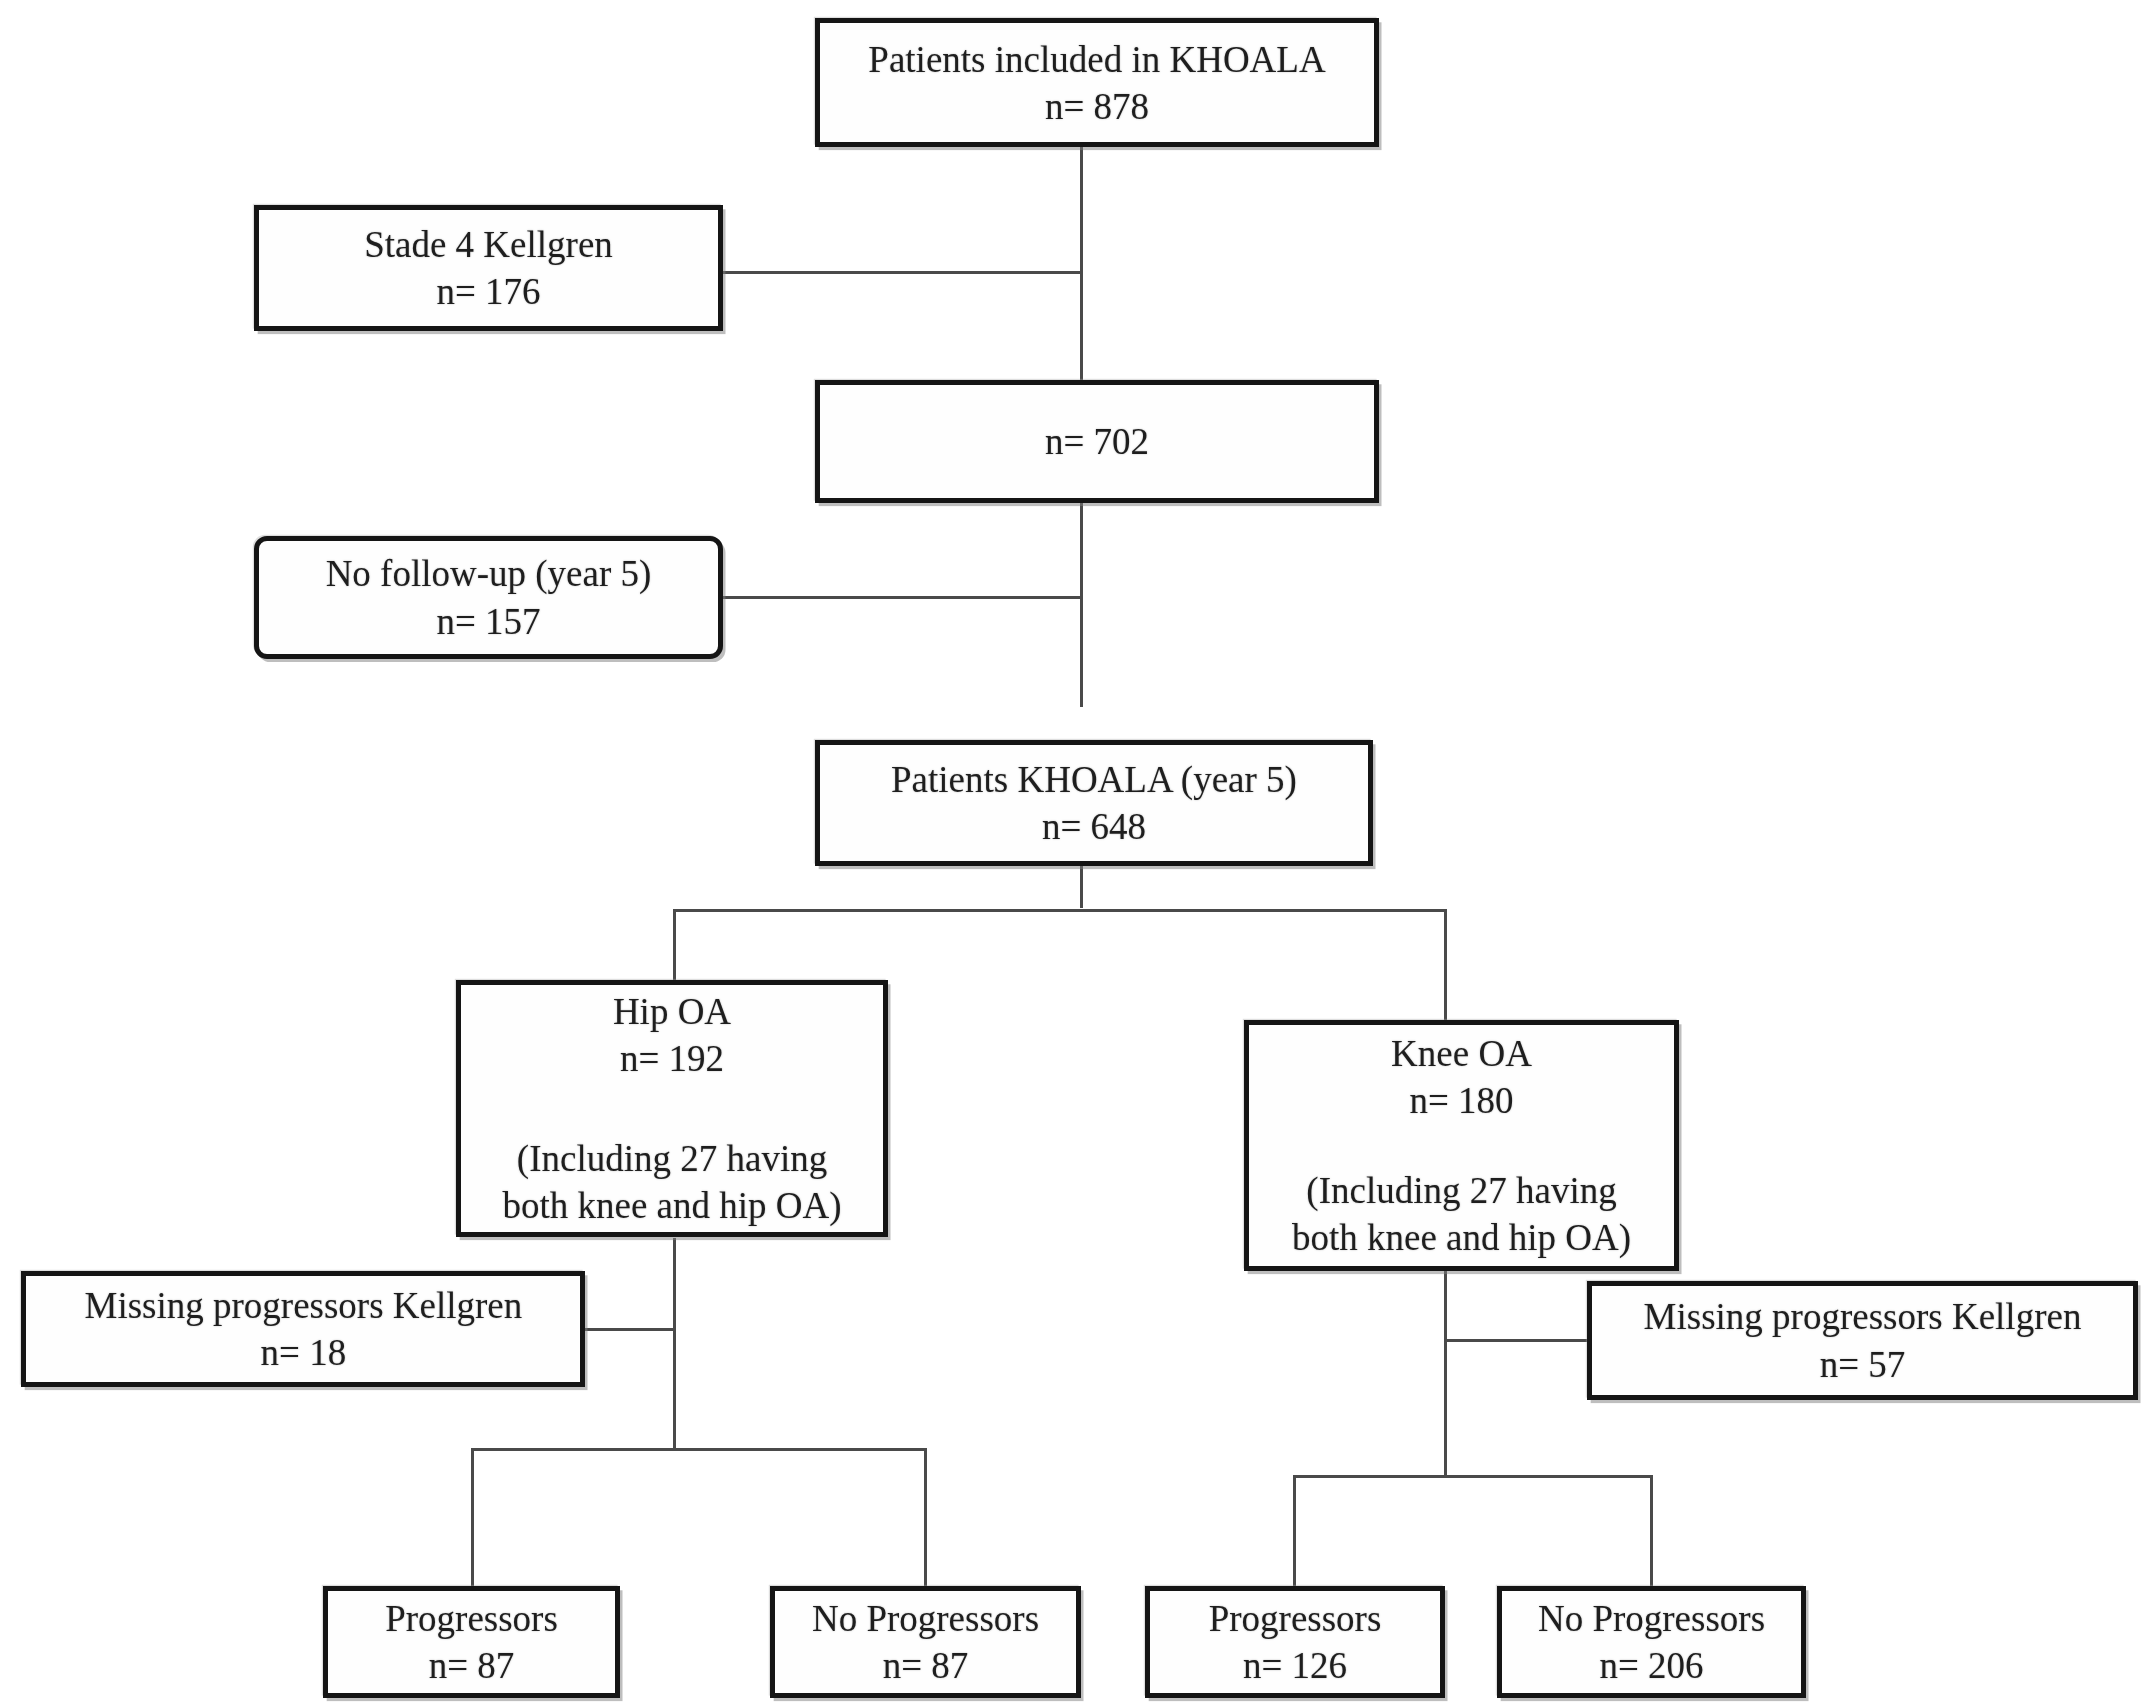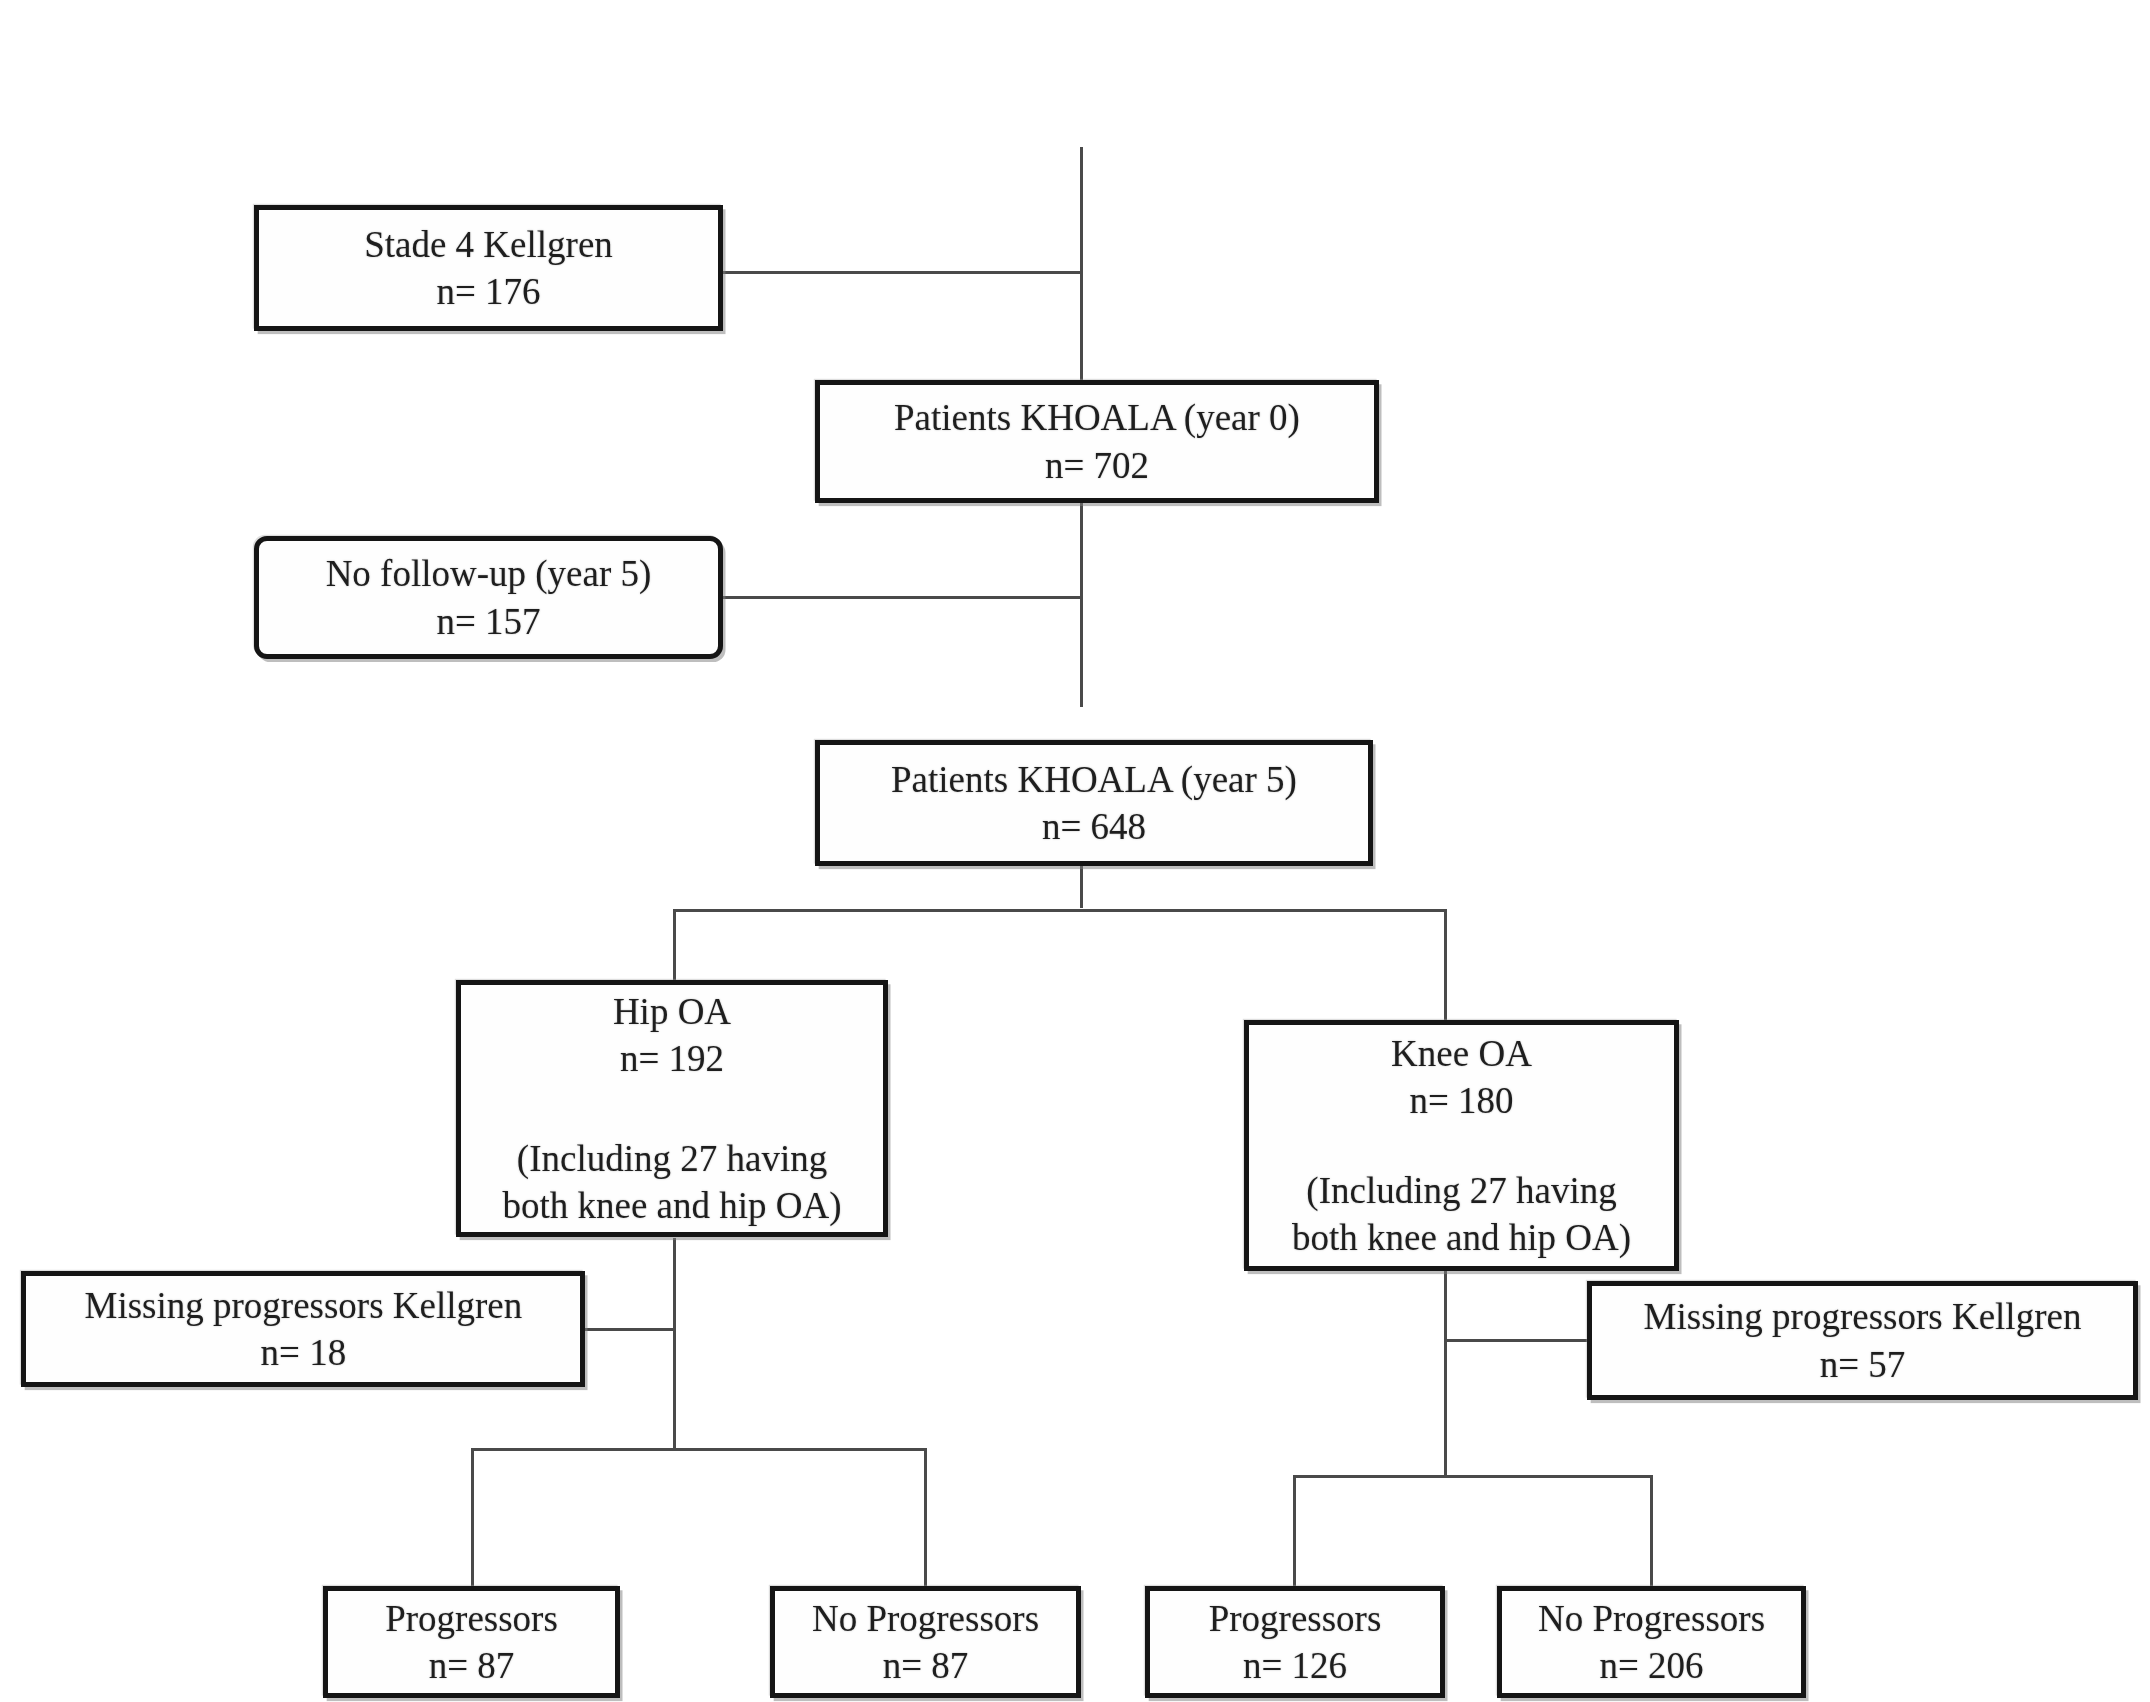--- a/index.html
+++ b/index.html
@@ -58,28 +58,31 @@
   <div class="ln" style="left:585px; top:1328px; width:89px; height:3.1px;"></div>
   <div class="ln" style="left:471px; top:1448px; width:456px; height:3.1px;"></div>
   <div class="ln" style="left:471px; top:1448px; width:3.1px; height:139px;"></div>
   <div class="ln" style="left:924px; top:1448px; width:3.1px; height:139px;"></div>
   <div class="ln" style="left:1444px; top:1271px; width:3.1px; height:206px;"></div>
   <div class="ln" style="left:1447px; top:1339px; width:140px; height:3.1px;"></div>
   <div class="ln" style="left:1293px; top:1475px; width:360px; height:3.1px;"></div>
   <div class="ln" style="left:1293px; top:1475px; width:3.1px; height:112px;"></div>
   <div class="ln" style="left:1650px; top:1475px; width:3.1px; height:112px;"></div>
 
+  <div class="box" style="left:815px; top:18.4px; width:564px; height:129px;">
+    <div class="bl">Patients included in KHOALA</div>
+    <div class="bl">n= 878</div>
+  </div>
 
   <div class="box" style="left:254px; top:205px; width:469px; height:126px;">
     <div class="bl">Stade 4 Kellgren</div>
     <div class="bl">n= 176</div>
   </div>
 
   <div class="box" style="left:815px; top:380px; width:564px; height:123px;">
-    <div class="bl">Patients KHOALA (year 0)</div>
     <div class="bl">n= 702</div>
   </div>
 
   <div class="box" style="left:254px; top:536px; width:469px; height:123px;border-radius:13px;">
     <div class="bl">No follow-up (year 5)</div>
     <div class="bl">n= 157</div>
   </div>
 
   <div class="box" style="left:815px; top:740px; width:558px; height:126px;">
     <div class="bl">Patients KHOALA (year 5)</div>

